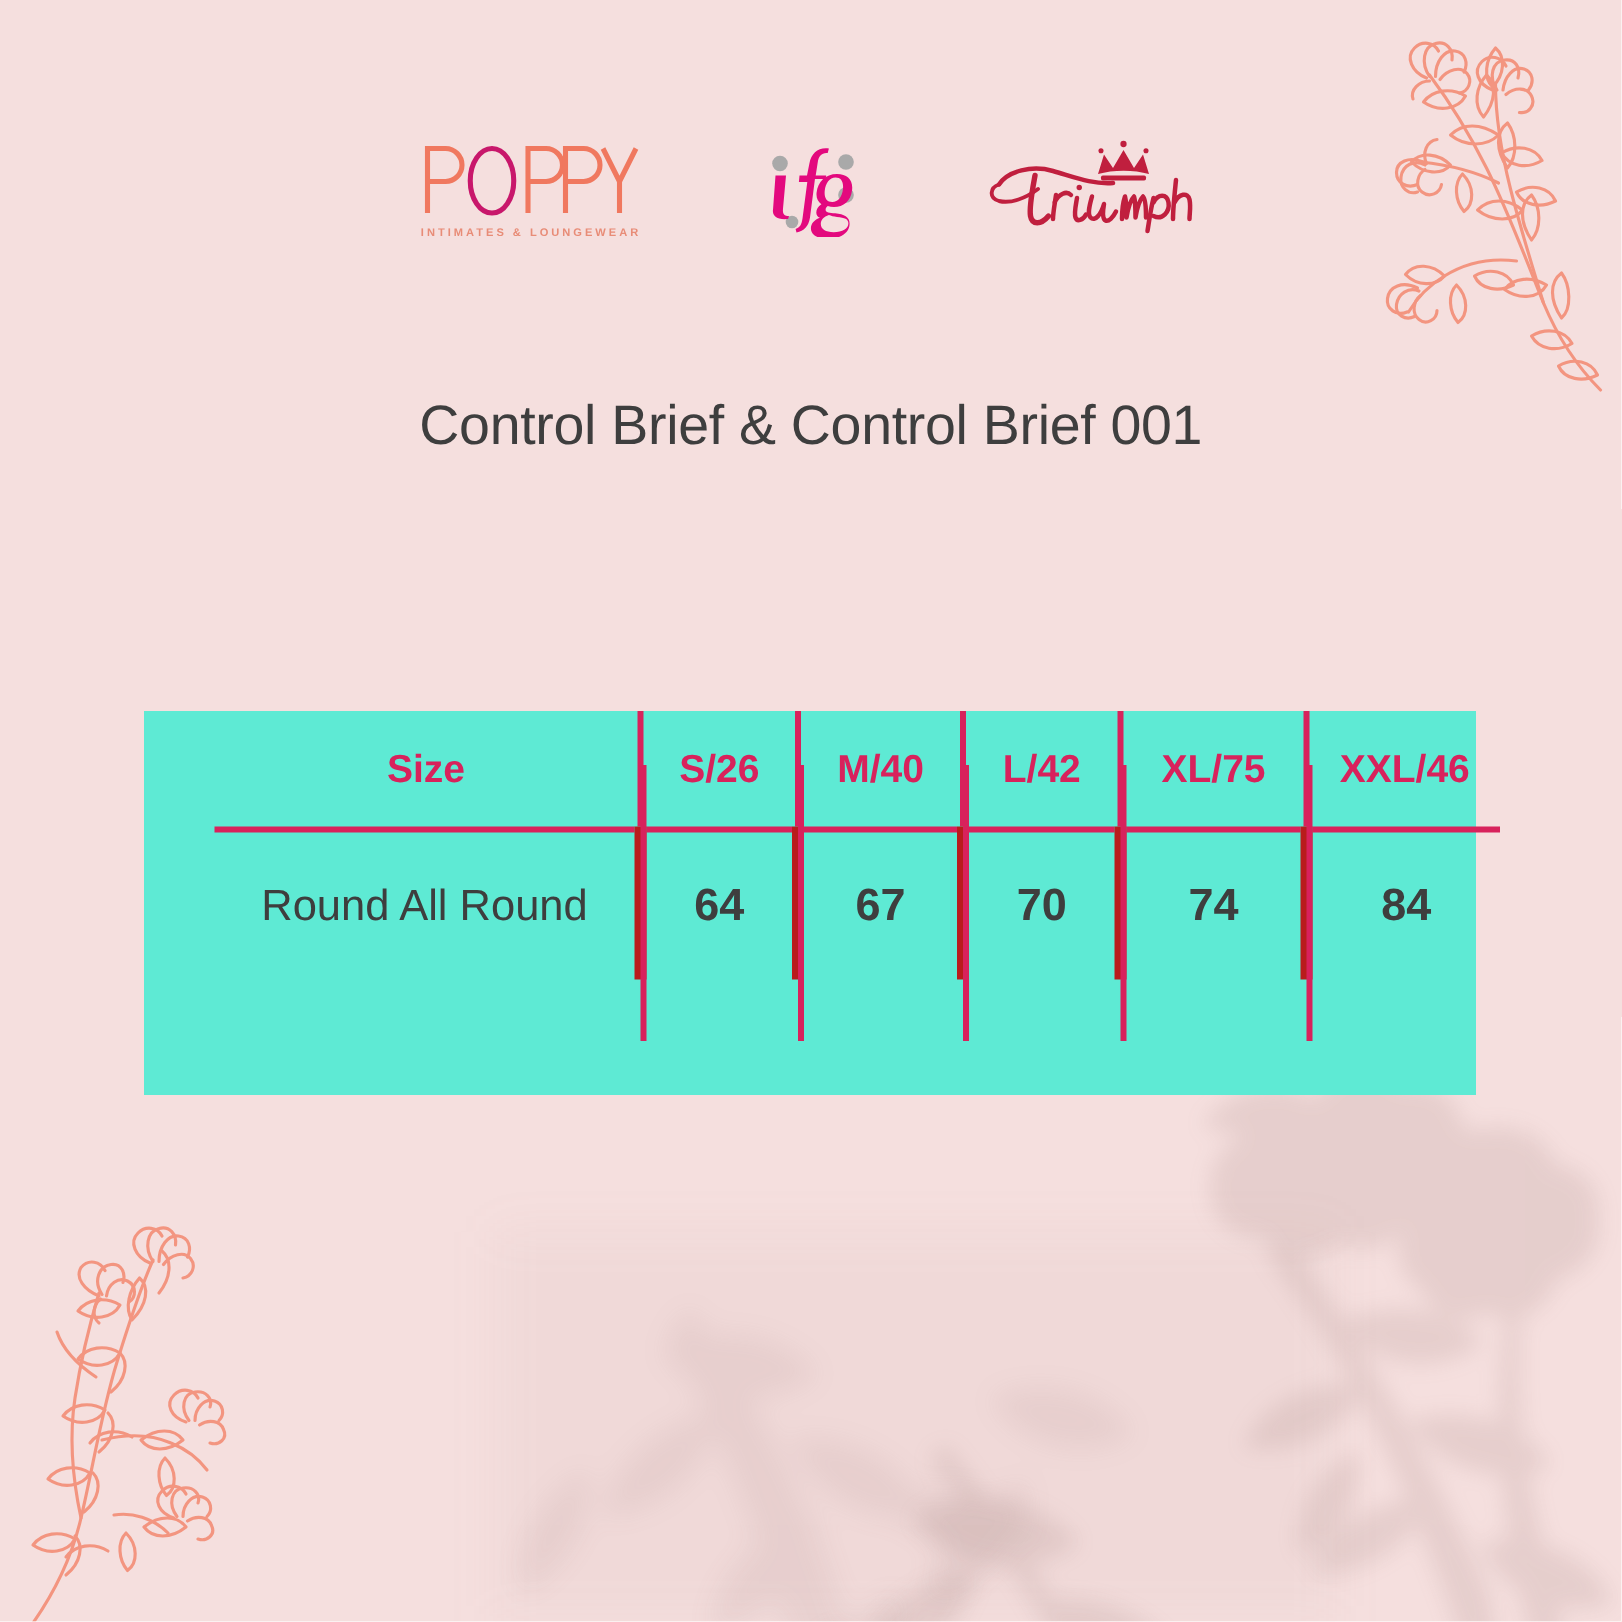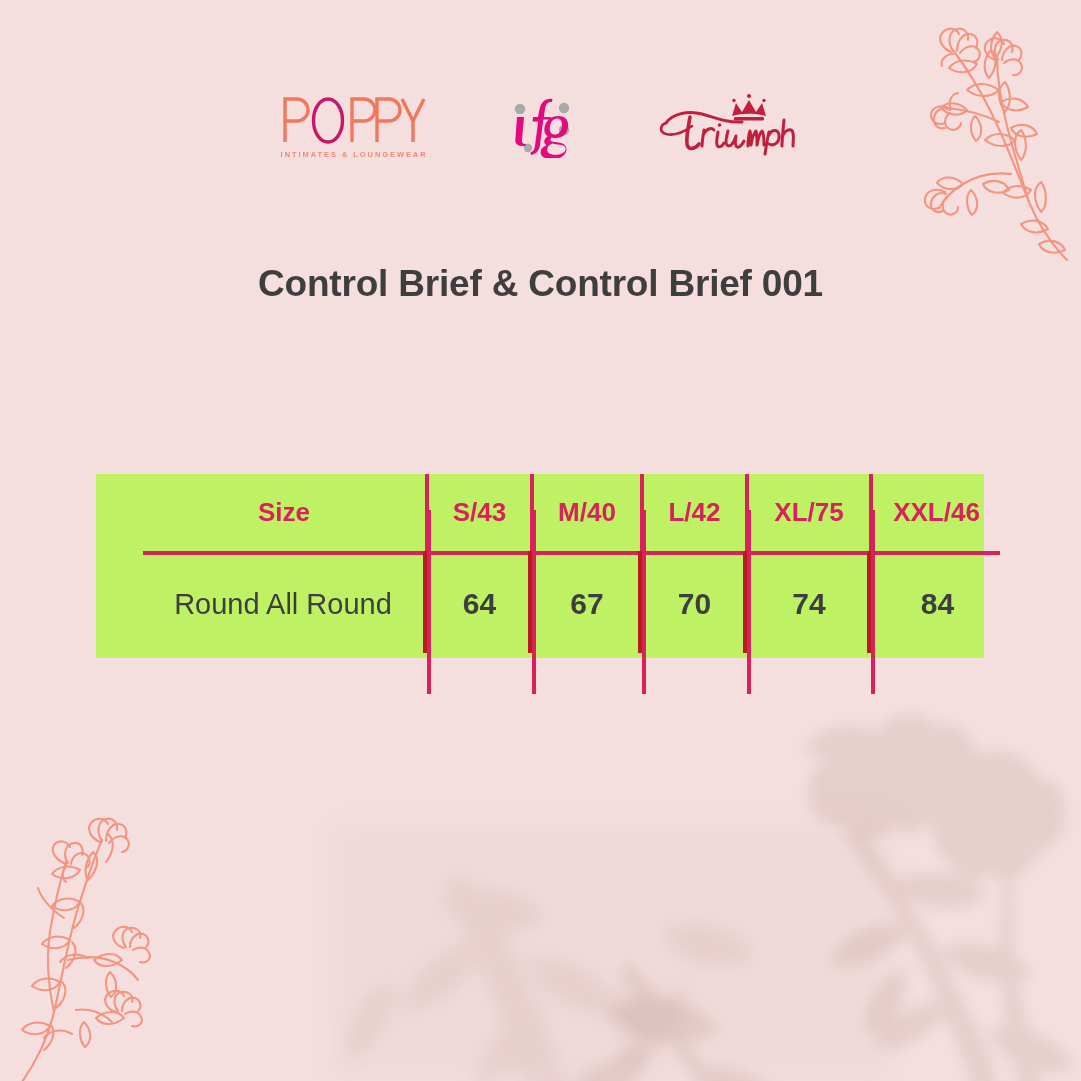--- a/index.html
+++ b/index.html
@@ -128,34 +128,34 @@
     font-weight: 700;
     color: #DA २;
     color: #D8225C;
     letter-spacing: -0.5px;
     line-height: 1.05;
     margin: 0;
   }
   .sub-title {
     margin: 16px 0 0 0;
     font-size: 37px;
-    font-weight: 700;
+    font-weight: 400;
     color: #3E3E3E;
     letter-spacing: -0.2px;
     line-height: 1.1;
   }
 
   
   .card {
     position: absolute;
     left: 96px;
     top: 474px;
     width: 888px;
-    height: 184px;
-    background: #bef264;
+    height: 256px;
+    background: #5eead4;
   }
 
   .table-wrap {
     position: absolute;
     left: 47px;   
     top: 0;
     width: 817px; 
     height: 100%;
   }
 
@@ -476,21 +476,21 @@
           <col class="c-label">
             <col class="c-s">
             <col class="c-m">
           <col class="c-l">
             <col class="c-xl">
             <col class="c-xxl">
         </colgroup>
         <thead>
           <tr>
             <th>Size</th>
-            <th>S/43</th>
+            <th>S/26</th>
             <th>M/40</th>
             <th>L/42</th>
             <th>XL/75</th>
             <th>XXL/46</th>
           </tr>
         </thead>
         <tbody>
           <tr>
             <td class="label-cell">Round All Round</td>
             <td>64</td>

